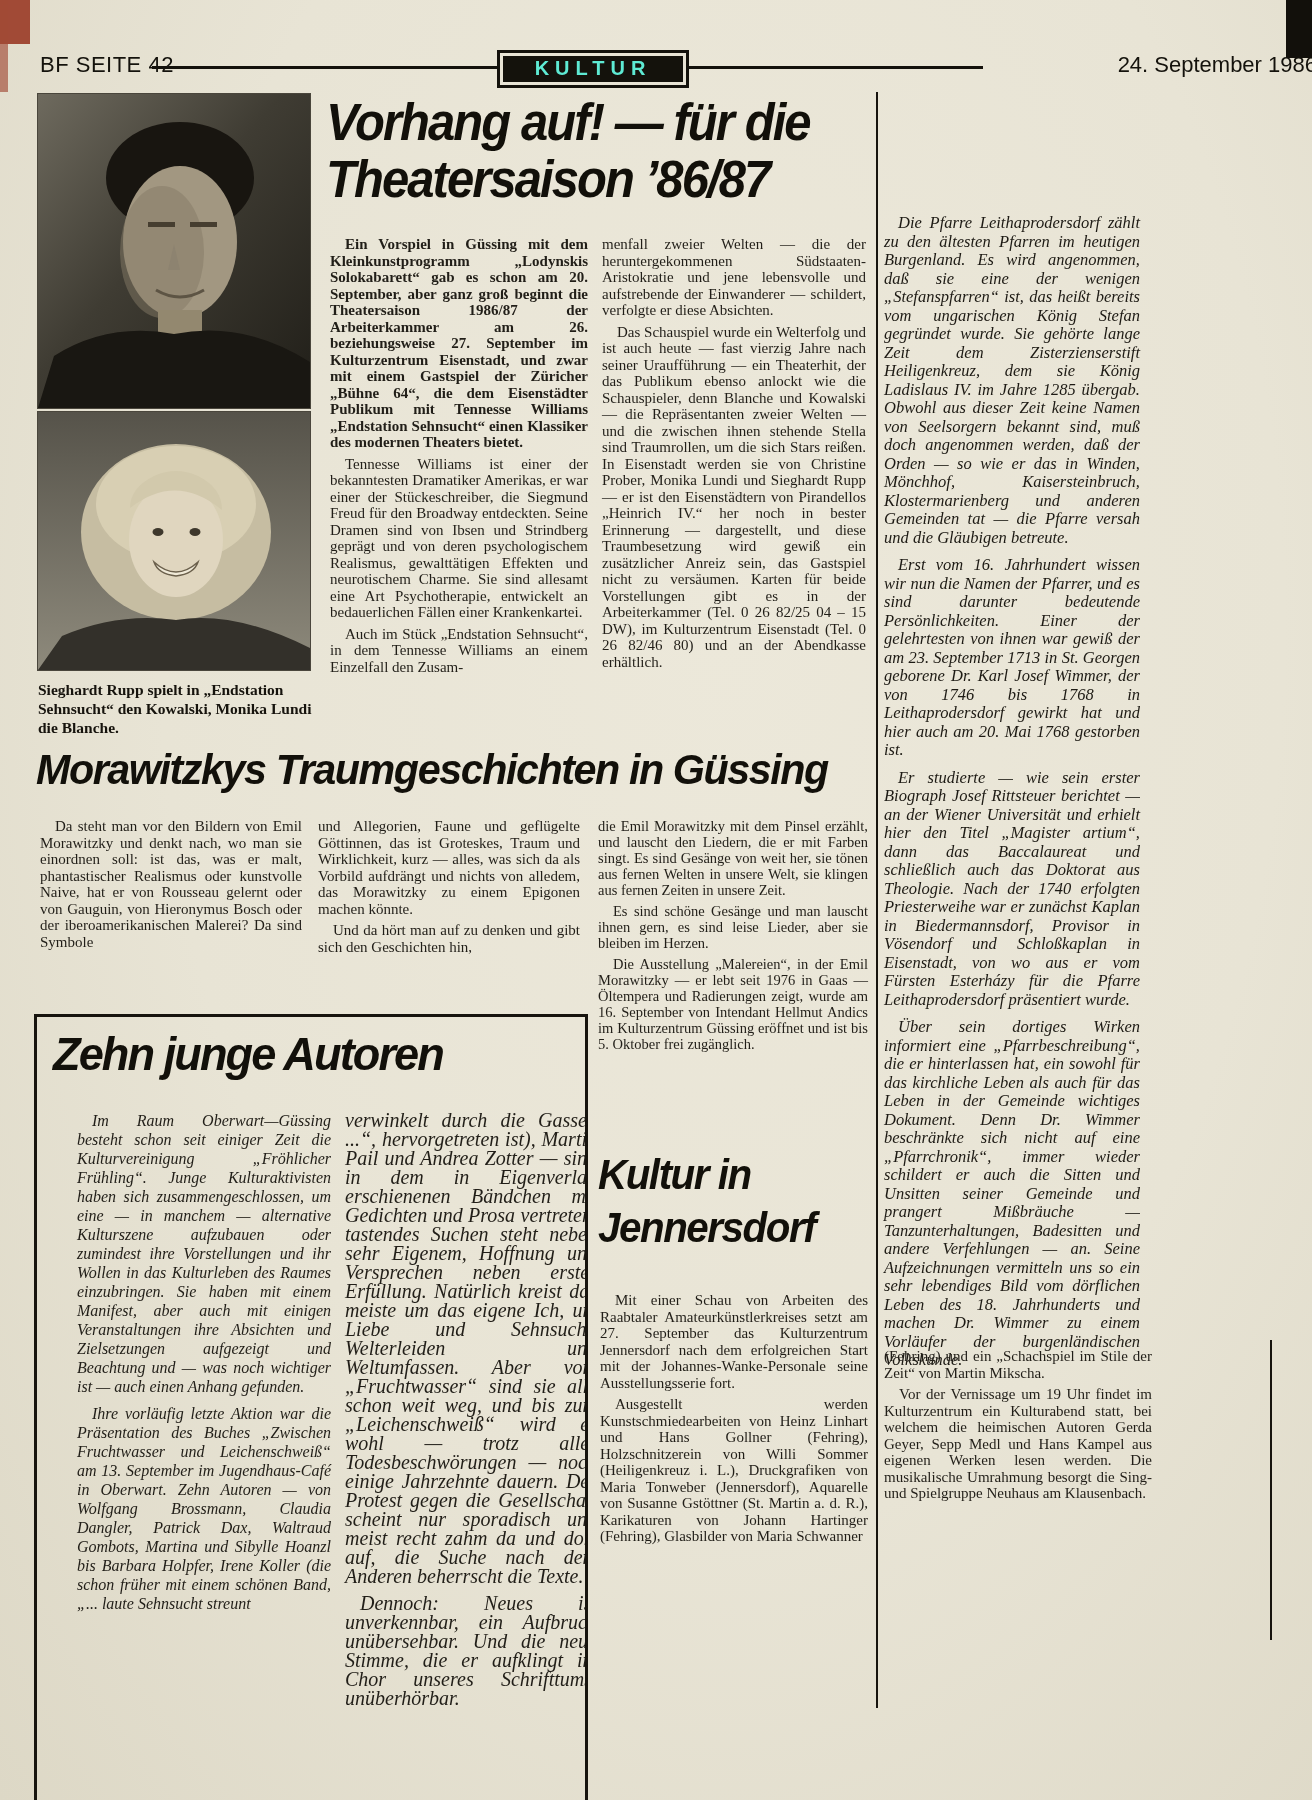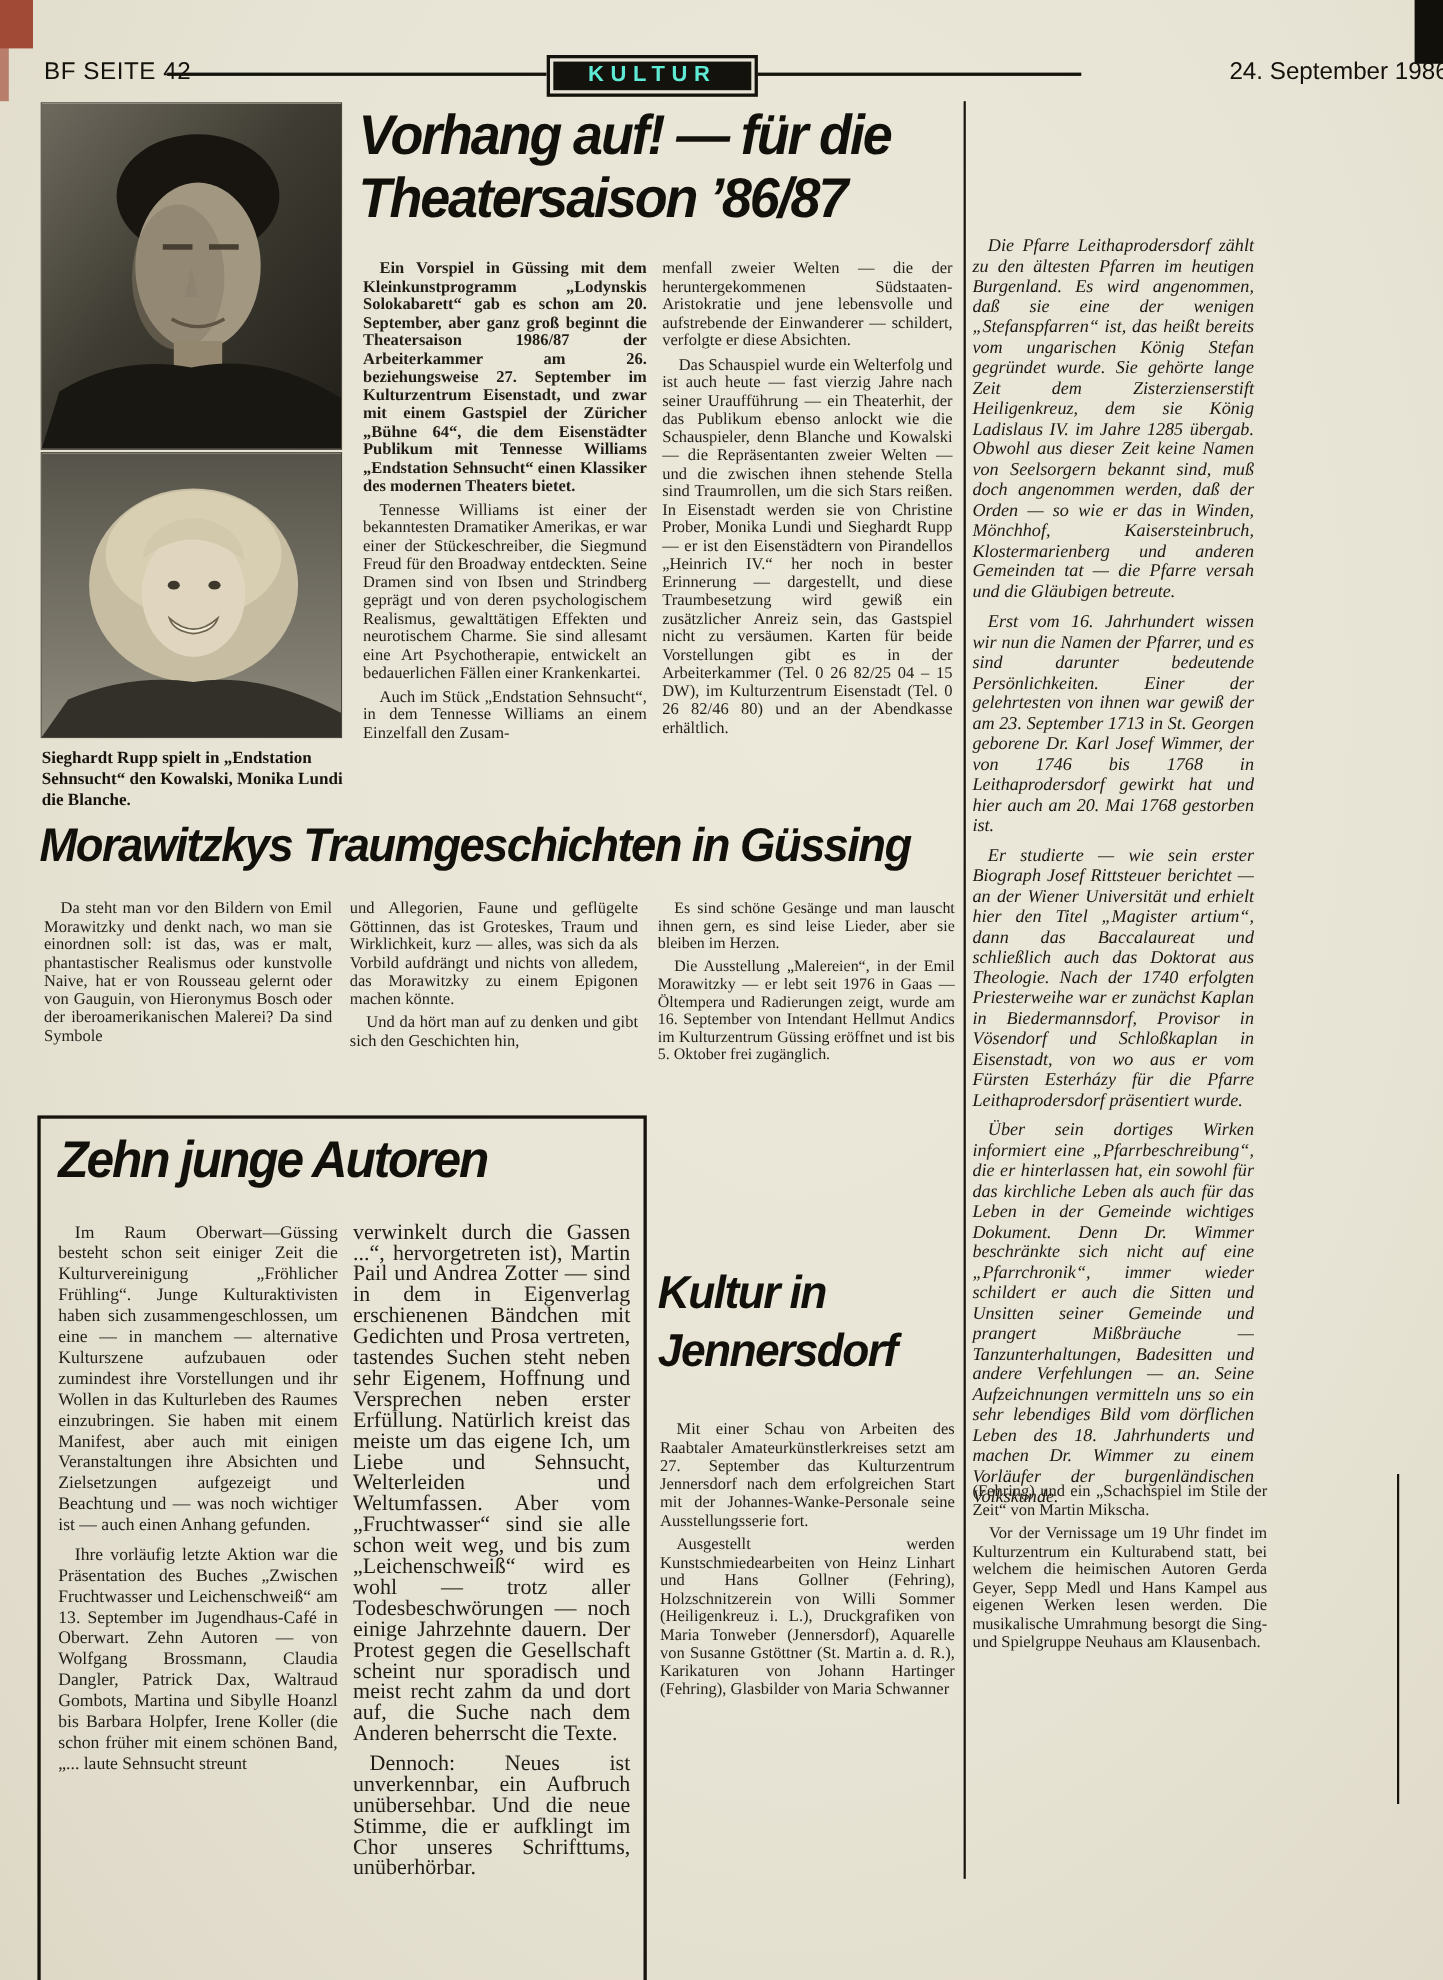--- a/index.html
+++ b/index.html
@@ -33,21 +33,21 @@
   .headline-main{left:326px;top:94px;width:620px;font-size:51px;line-height:57px;letter-spacing:-2px;transform:scaleX(.96);}
   .headline-mor{left:36px;top:746px;width:900px;font-size:43px;line-height:47px;letter-spacing:-1.5px;transform:scaleX(.96);}
   .headline-jenn{left:598px;top:1148px;width:310px;font-size:42px;line-height:53px;letter-spacing:-1.5px;transform:scaleX(.96);}
   .headline-aut{position:absolute;left:16px;top:10px;margin:0;font-family:"Liberation Sans",sans-serif;font-weight:700;font-style:italic;font-size:47px;line-height:54px;letter-spacing:-2px;color:#12100a;transform:scaleX(.96);transform-origin:left top;}
 
   
   .col{position:absolute;text-align:justify;font-size:15px;line-height:16.5px;color:#211e18;hyphens:auto;}
   .col p{margin:0 0 5px;text-indent:15px;}
   .col p.noind{text-indent:0;}
   .lead{font-weight:700;}
-  .italic{}
+  .italic{font-style:italic;margin-left:24px;}
   .col-t1{left:330px;top:236px;width:258px;}
   .col-t2{left:602px;top:236px;width:264px;}
   .col-m1{left:40px;top:818px;width:262px;}
   .col-m2{left:318px;top:818px;width:262px;}
   .col-m3{left:598px;top:818px;width:270px;font-size:14.5px;line-height:16px;}
   .col-j{left:600px;top:1292px;width:268px;}
   .col-jc{left:884px;top:1348px;width:268px;}
 
   
   .vrule{position:absolute;left:876px;top:92px;width:2px;height:1616px;background:#17140e;}
@@ -158,20 +158,21 @@
     <span>Morawitzkys Traumgeschichten in Güssing</span>
   </h1>
   <div class="col col-m1">
     <p>Da steht man vor den Bildern von Emil Morawitzky und denkt nach, wo man sie einordnen soll: ist das, was er malt, phantastischer Realismus oder kunstvolle Naive, hat er von Rousseau gelernt oder von Gauguin, von Hieronymus Bosch oder der iberoamerikanischen Malerei? Da sind Symbole</p>
   </div>
   <div class="col col-m2">
     <p class="noind">und Allegorien, Faune und geflügelte Göttinnen, das ist Groteskes, Traum und Wirklichkeit, kurz — alles, was sich da als Vorbild aufdrängt und nichts von alledem, das Morawitzky zu einem Epigonen machen könnte.</p>
     <p>Und da hört man auf zu denken und gibt sich den Geschichten hin,</p>
   </div>
   <div class="col col-m3">
+    <p class="noind">die Emil Morawitzky mit dem Pinsel erzählt, und lauscht den Liedern, die er mit Farben singt. Es sind Gesänge von weit her, sie tönen aus fernen Welten in unsere Welt, sie klingen aus fernen Zeiten in unsere Zeit.</p>
     <p>Es sind schöne Gesänge und man lauscht ihnen gern, es sind leise Lieder, aber sie bleiben im Herzen.</p>
     <p>Die Ausstellung „Malereien“, in der Emil Morawitzky — er lebt seit 1976 in Gaas — Öltempera und Radierungen zeigt, wurde am 16. September von Intendant Hellmut Andics im Kulturzentrum Güssing eröffnet und ist bis 5. Oktober frei zugänglich.</p>
   </div>
 
   <section class="autoren-box">
     <h1 class="headline-aut">Zehn junge Autoren</h1>
     <div class="col col-a1 italic">
       <p>Im Raum Oberwart—Güssing besteht schon seit einiger Zeit die Kulturvereinigung „Fröhlicher Frühling“. Junge Kulturaktivisten haben sich zusammengeschlossen, um eine — in manchem — alternative Kulturszene aufzubauen oder zumindest ihre Vorstellungen und ihr Wollen in das Kulturleben des Raumes einzubringen. Sie haben mit einem Manifest, aber auch mit einigen Veranstaltungen ihre Absichten und Zielsetzungen aufgezeigt und Beachtung und — was noch wichtiger ist — auch einen Anhang gefunden.</p>
       <p>Ihre vorläufig letzte Aktion war die Präsentation des Buches „Zwischen Fruchtwasser und Leichenschweiß“ am 13. September im Jugendhaus-Café in Oberwart. Zehn Autoren — von Wolfgang Brossmann, Claudia Dangler, Patrick Dax, Waltraud Gombots, Martina und Sibylle Hoanzl bis Barbara Holpfer, Irene Koller (die schon früher mit einem schönen Band, „... laute Sehnsucht streunt</p>
     </div>

